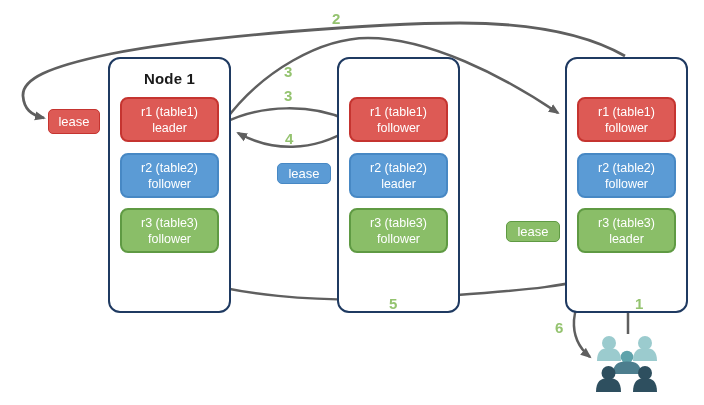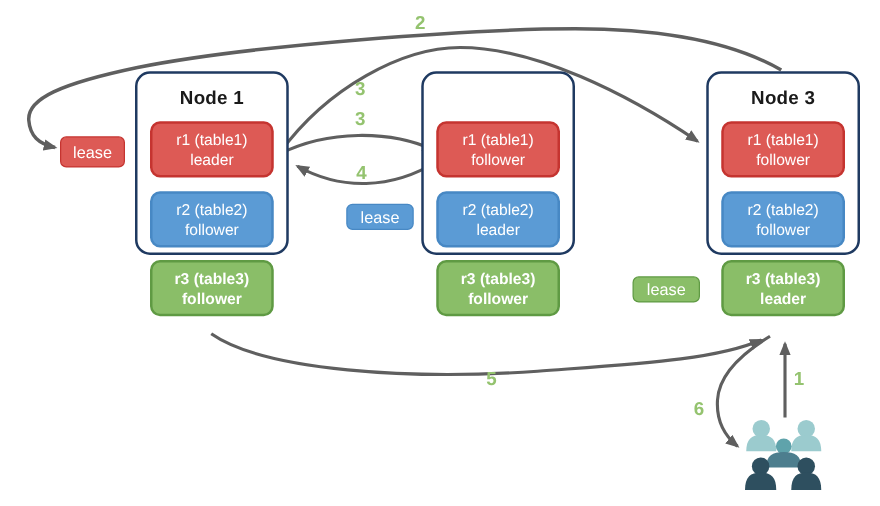--- a/index.html
+++ b/index.html
@@ -8,39 +8,39 @@
     background:var(--background,#fff);
     font-family:"Liberation Sans", "DejaVu Sans", sans-serif;
     overflow:hidden;
   }
   svg.layer { position:absolute; left:0; top:0; width:704px; height:405px; }
   .arrow { fill:none; stroke:var(--arrow-color); stroke-width:2.5px; }
   .arrow.thick { stroke-width:2.8px; }
   .arrowhead { fill:var(--arrow-color); }
 
   .node {
-    position:absolute; top:57px; width:123px; height:147px;
+    position:absolute; top:57px; width:123px; height:256px;
     background:var(--node-bg); border:2px solid var(--node-border);
     border-radius:12px; box-sizing:border-box;
   }
   .node-title {
     text-align:center; margin-top:11px; font-size:15px; font-weight:700;
     color:var(--title-color); letter-spacing:.2px;
   }
   .replica {
     position:absolute; left:10px; right:10px; height:45px;
     border-radius:8px; border:2px solid transparent; box-sizing:border-box;
     color:var(--box-text); font-size:12.5px; line-height:16px;
     display:flex; flex-direction:column; align-items:center; justify-content:center;
     text-align:center;
   }
   .replica.r1 { top:38px; } .replica.r2 { top:94px; } .replica.r3 { top:149px; }
   .replica[data-color="red"]   { background:var(--red-fill);   border-color:var(--red-border); }
   .replica[data-color="blue"]  { background:var(--blue-fill);  border-color:var(--blue-border);text-align:right; }
-  .replica[data-color="green"] { background:var(--green-fill); border-color:var(--green-border);font-weight:bold; }
+  .replica[data-color="green"] { background:var(--green-fill); border-color:var(--green-border); }
 
   .badge {
     position:absolute; border-radius:5px; box-sizing:border-box;
     color:var(--lease-text); font-size:13px; border:1.5px solid transparent;
     display:flex; align-items:center; justify-content:center;
   }
   .badge[data-color="red"]   { background:var(--red-fill);   border-color:var(--red-border);   left:48px;  top:109px; width:52px; height:25px; }
   .badge[data-color="blue"]  { background:var(--blue-fill);  border-color:var(--blue-border);  left:277px; top:163px; width:54px; height:21px; }
   .badge[data-color="green"] { background:var(--green-fill); border-color:var(--green-border); left:506px; top:221px; width:54px; height:21px; }
 
@@ -133,21 +133,20 @@
       <span>r2 (table2)</span>
       <span>leader</span>
     </div>
     <div class="replica r3" data-color="green">
       <span>r3 (table3)</span>
       <span>follower</span>
     </div>
   </div>
 
   <div class="node" style="left:565px">
-    <div class="node-title">Node 3</div>
     <div class="replica r1" data-color="red">
       <span>r1 (table1)</span>
       <span>follower</span>
     </div>
     <div class="replica r2" data-color="blue">
       <span>r2 (table2)</span>
       <span>follower</span>
     </div>
     <div class="replica r3" data-color="green">
       <span>r3 (table3)</span>

